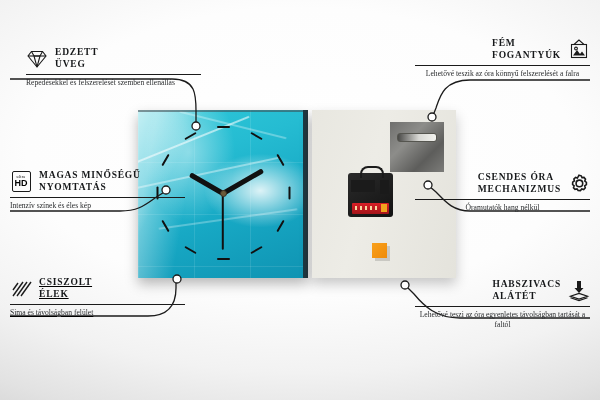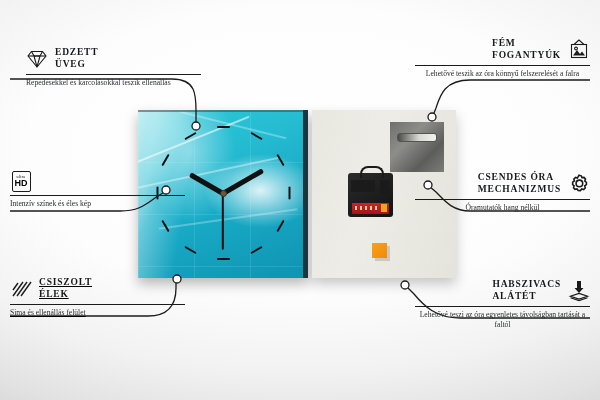--- a/index.html
+++ b/index.html
@@ -167,52 +167,53 @@
           <path d="M2,7 L20,7"></path>
               <path d="M5.5,2.5 L8,7 L11,18"></path>
               <path d="M16.5,2.5 L14,7 L11,18"></path>
           <path d="M8,7 L14,7"></path>
             </g>
           </svg>
       </span>
       <span class="ttl"><span>EDZETT</span><br><span>ÜVEG</span></span>
     </div>
     <div class="rule"></div>
-    <div class="sub">Repedésekkel és karcolásokkal teszik ellenállás</div>
+    <div class="sub">Repedésekkel és felszerelését szemben ellenállás</div>
   </div>
 
   <div class="callout left" style="left:10px;top:170px;">
     <div class="head">
       <span class="ico">
         <span class="hdbox">
           <span class="u">ultra</span>
           <span class="h">HD</span>
         </span>
       </span>
+      <span class="ttl"><span>MAGAS MINŐSÉGŰ</span><br><span>NYOMTATÁS</span></span>
     </div>
     <div class="rule"></div>
     <div class="sub">Intenzív színek és éles kép</div>
   </div>
 
   <div class="callout left" style="left:10px;top:277px;text-decoration:underline;">
     <div class="head">
       <span class="ico">
         <svg width="22" height="20" viewBox="0 0 22 20">
             <g stroke="#1b1b1b" stroke-width="1.4" fill="none">
           <path d="M3,17 L13,3"></path>
               <path d="M7,17 L17,3"></path>
               <path d="M11,17 L21,3"></path>
               <path d="M3,11 L8,4"></path>
             </g>
           </svg>
       </span>
       <span class="ttl"><span>CSISZOLT</span><br><span>ÉLEK</span></span>
     </div>
     <div class="rule"></div>
-    <div class="sub">Sima és ellenállás felület</div>
+    <div class="sub">Sima és távolságban felület</div>
   </div>
 
   <div class="callout right" style="left:415px;top:38px;">
     <div class="head">
       <span class="ttl"><span>FÉM</span><br><span>FOGANTYÚK</span></span>
       <span class="ico">
         <svg width="22" height="21" viewBox="0 0 22 21">
             <g fill="none" stroke="#1b1b1b" stroke-width="1.1">
           <path d="M11,1 L6,5.5 L16,5.5 Z"></path>
           <rect x="3.5" y="5.5" width="15" height="13"></rect>

